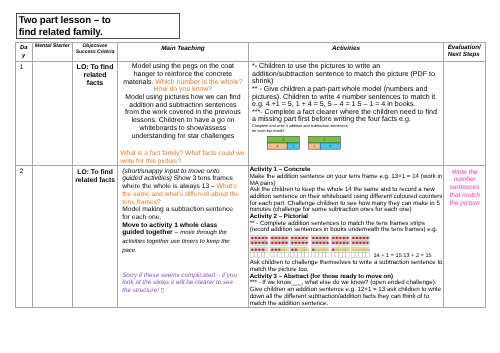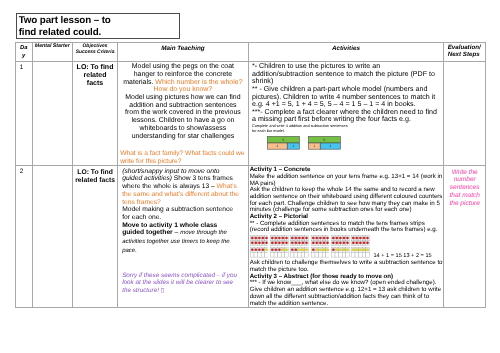--- a/index.html
+++ b/index.html
@@ -64,21 +64,21 @@
   .framecap{display:inline-block;vertical-align:bottom;font-size:5.6px;padding-bottom:1px;}
   .evaltxt{font-size:6.5px;line-height:7.75px;font-style:italic;color:#FF3CA5;text-align:center;padding:2.5px 3px 0 3px;}
 </style>
 </head>
 <body>
 
 <div class="page">
 
   <div class="title-box">
     <div class="tline">Two part lesson – to</div>
-    <div class="tline">find related could.</div>
+    <div class="tline">find related family.</div>
   </div>
 
   <table class="grid">
     <colgroup>
       <col class="c-day">
         <col class="c-ms">
         <col class="c-obj">
       <col class="c-main">
         <col class="c-act">
         <col class="c-eval">

